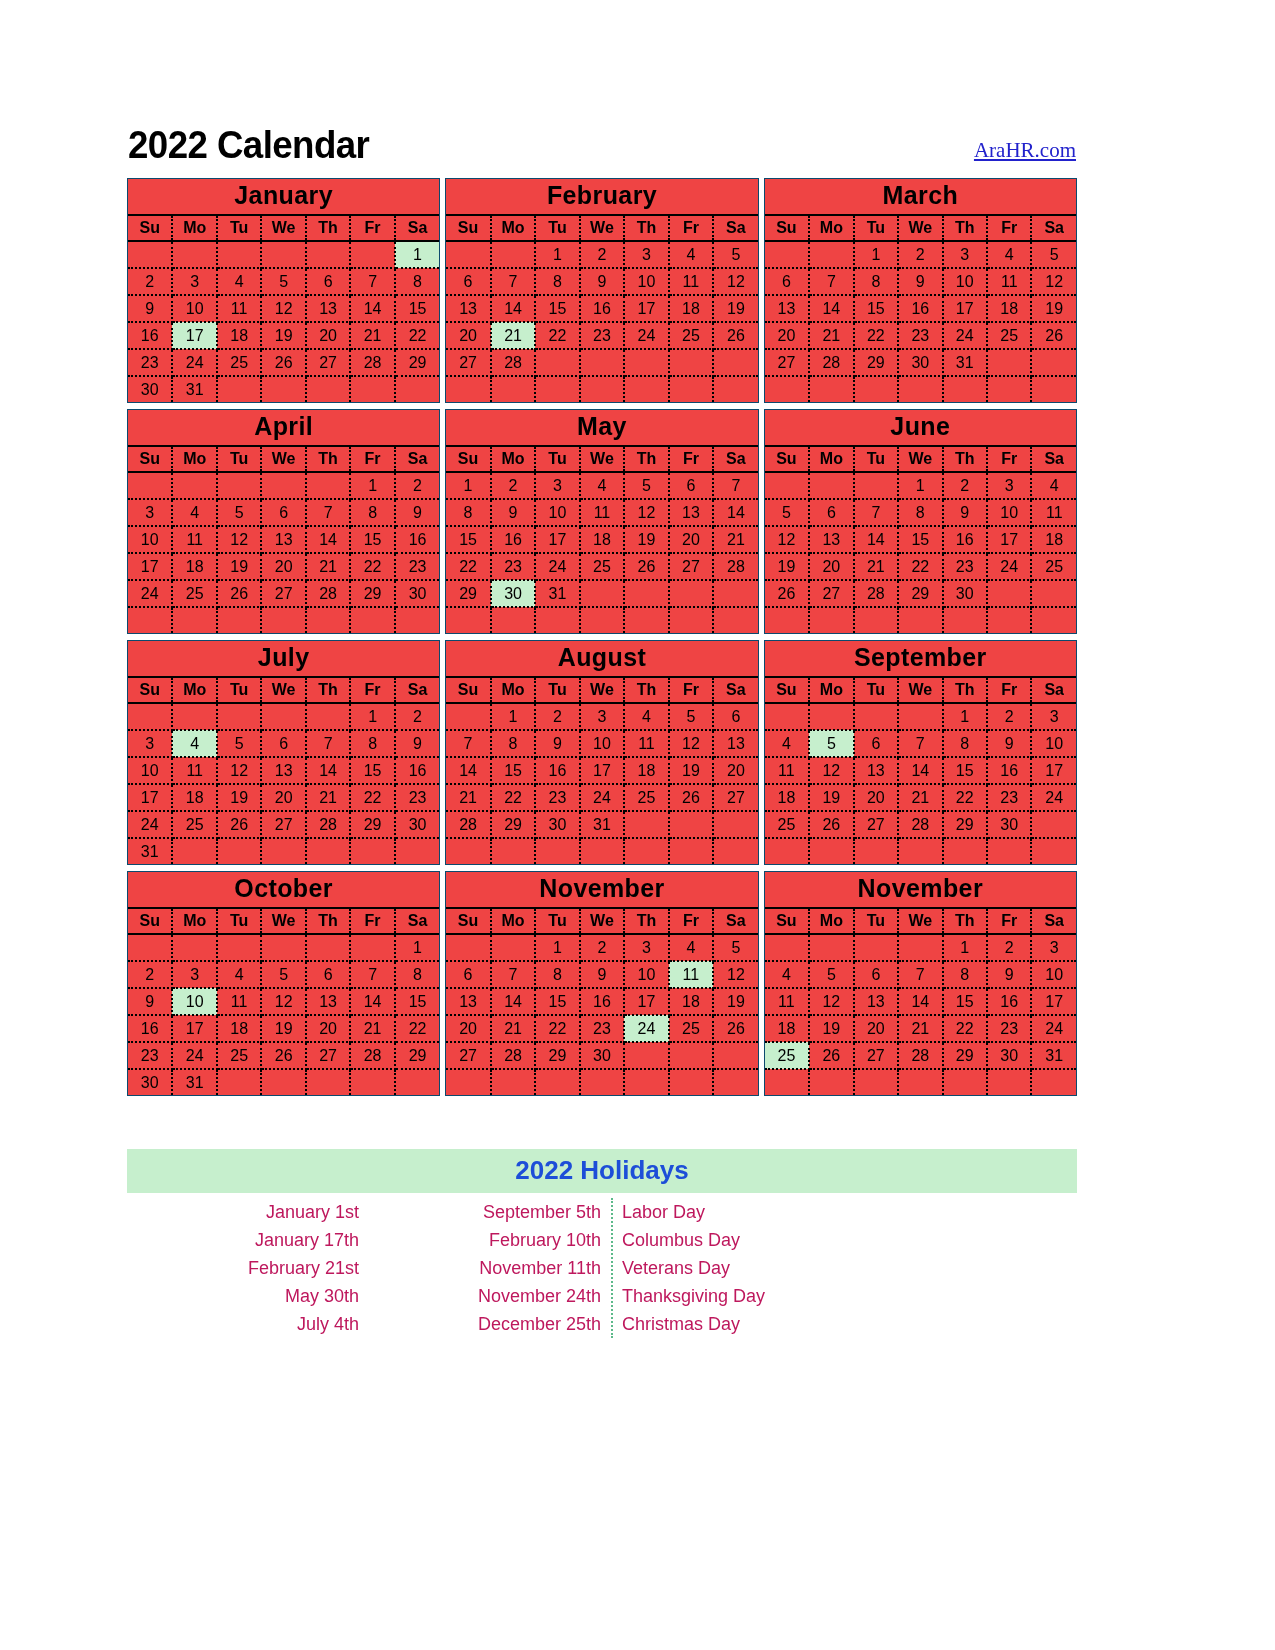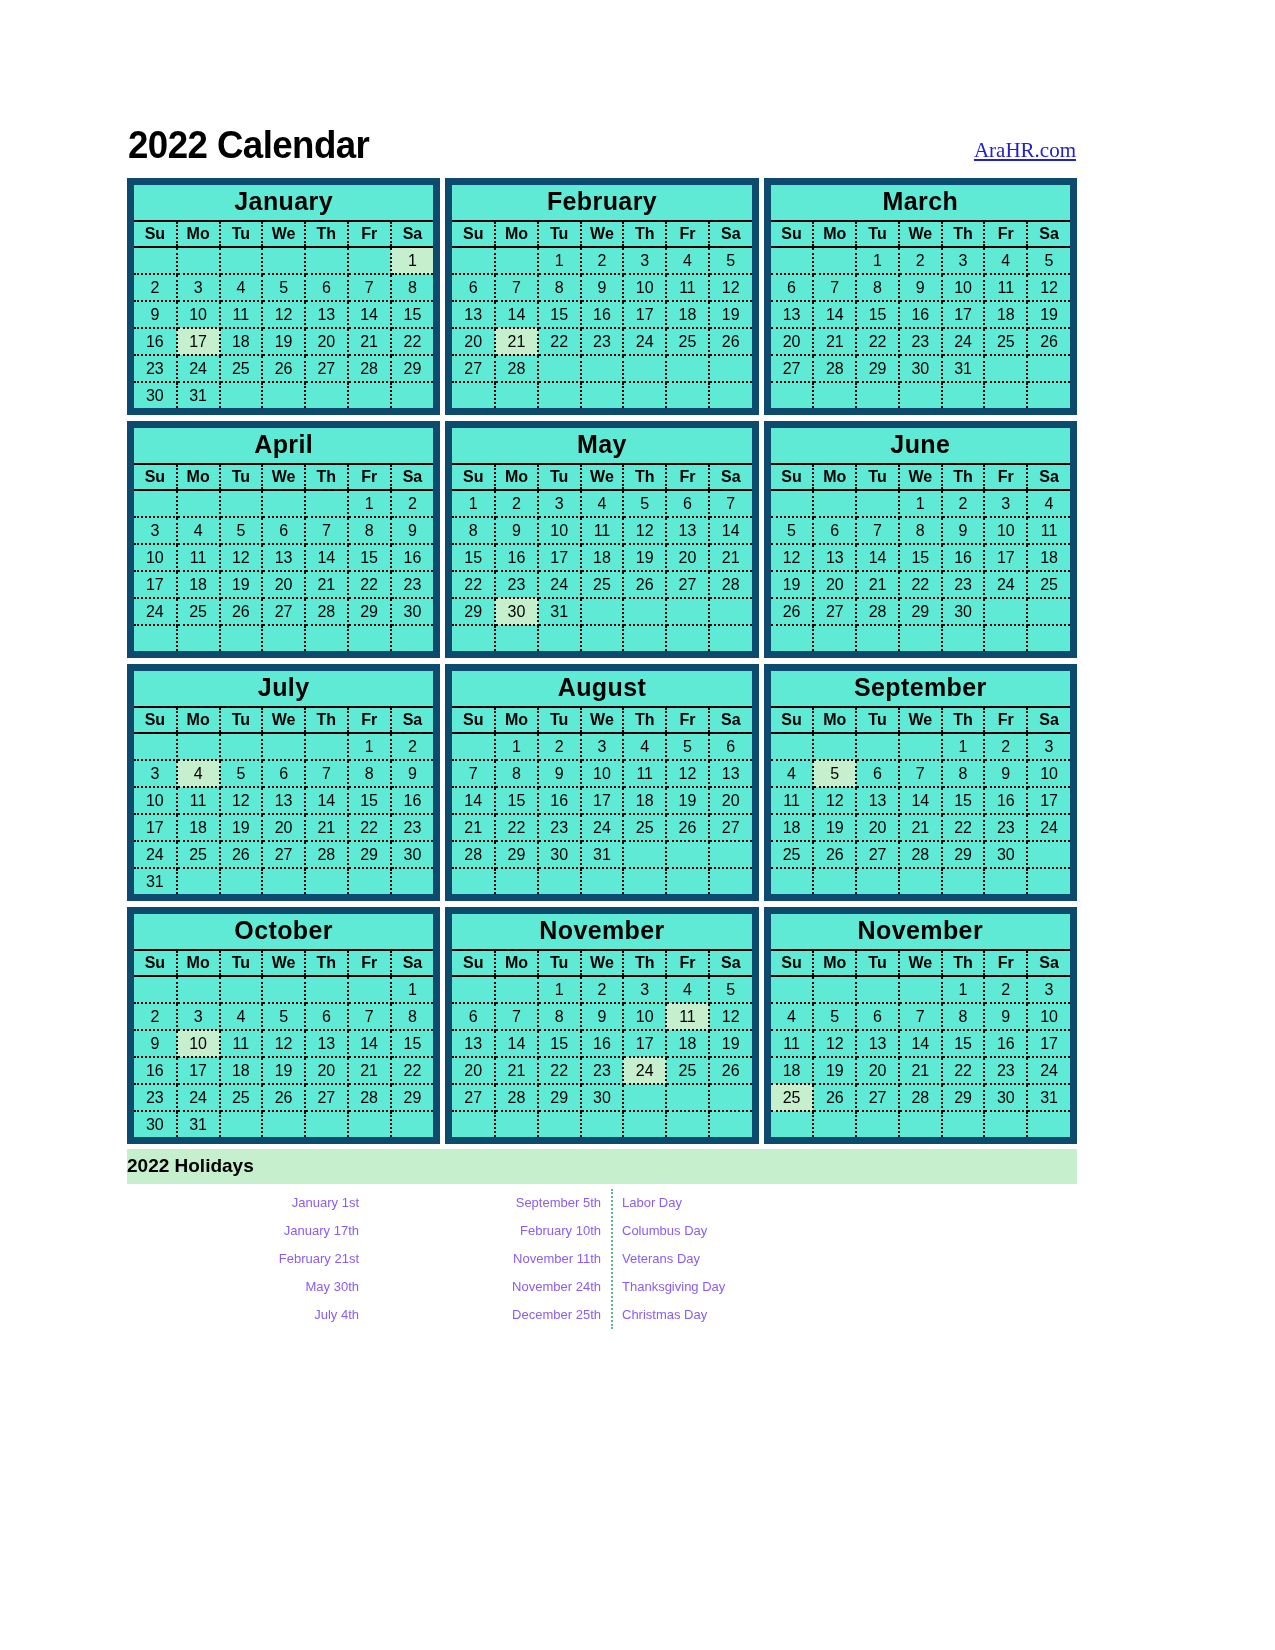--- a/index.html
+++ b/index.html
@@ -61,23 +61,23 @@
     display: flex;
     flex-direction: column;
     row-gap: 6px;
   }
   .grid-row {
     display: flex;
     column-gap: 5px;
   }
   .month {
     width: 342px;
-    border: 7px solid #0c4a6e;
+    border: 1px solid #0c4a6e;
     box-sizing: border-box;
-    background: #5eead4;
+    background: #ef4444;
   }
   .month-name {
     text-align: center;
     font-size: 25px;
     font-weight: bold;
     color: #000000;
     line-height: 1;
     padding: 4px 0 6px 0;
     border-bottom: 2.5px solid #000000;
     letter-spacing: 0.4px;
@@ -117,24 +117,24 @@
 
   
   .holidays {
     position: absolute;
     left: 127px;
     top: 1149px;
     width: 950px;
   }
   .hol-banner {
     background: #c6efcd;
-    text-align: left;
-    font-size: 19px;
+    text-align: center;
+    font-size: 26px;
     font-weight: bold;
-    color: #000000;
+    color: #1d4ed8;
     padding: 6px 0 7px 0;
     font-family: "Liberation Sans", sans-serif;
   }
   .hol-body {
     display: flex;
     padding-top: 5px;
   }
   .hol-col {
     display: flex;
     flex-direction: column;
@@ -148,22 +148,22 @@
   }
   .hol-names {
     width: 232px;
     text-align: left;
     padding-left: 9px;
     box-sizing: border-box;
     border-left: 2px dotted #5cb98a;
   }
   .hol-names.wide { width: 300px; }
   .hol-line {
-    font-size: 13px;
-    color: #8b5cf6;
+    font-size: 18px;
+    color: #be185d;
     line-height: 28px;
     white-space: nowrap;
     font-family: "Liberation Sans", sans-serif;
   }
 </style>
 </head>
 <body>
 
 <div class="page">
 

